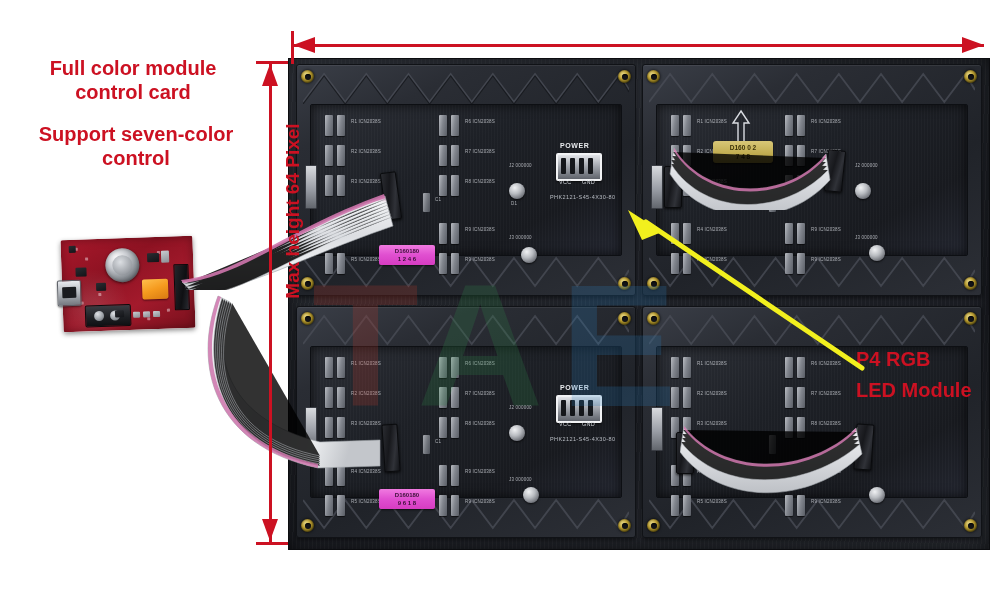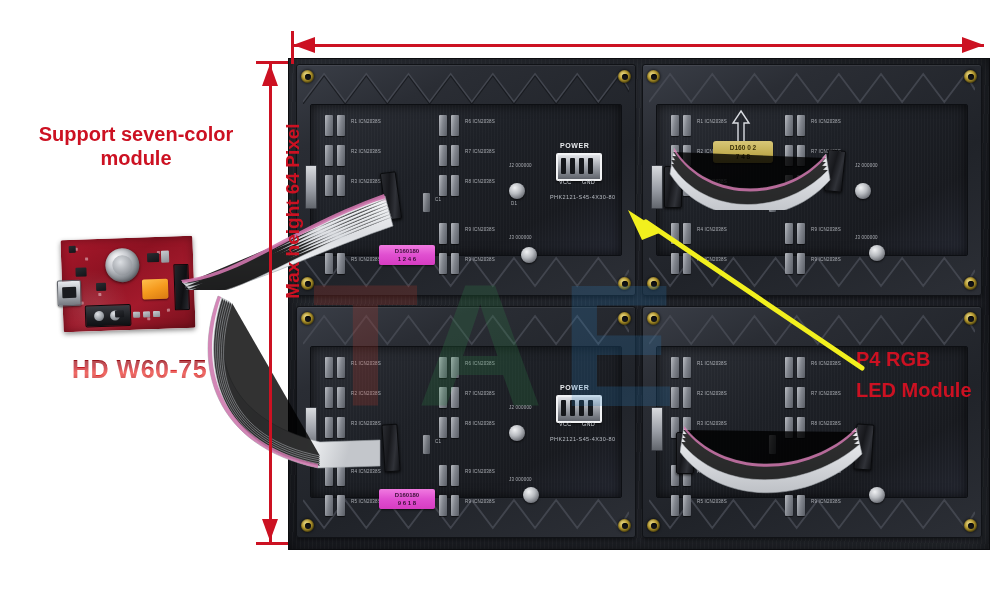--- a/index.html
+++ b/index.html
@@ -614,20 +614,21 @@
   <div class="dimline" id="dim-top-tick"></div>
   <div class="arrowhead" id="ah-left"></div>
   <div class="arrowhead" id="ah-right"></div>
 
   <div class="dimline" id="dim-left-line"></div>
   <div class="dimline" id="dim-left-tick-t"></div>
   <div class="dimline" id="dim-left-tick-b"></div>
   <div class="arrowhead" id="ah-up"></div>
   <div class="arrowhead" id="ah-down"></div>
 
+  <div class="anno" id="anno-full" style="white-space:pre-line;">Full color module
+control card</div>
   <div class="anno" id="anno-seven" style="white-space:pre-line;">Support seven-color
-module</div>
-  <div id="anno-hd">HD W60-75</div>
+control</div>
   <div class="anno" id="anno-p4" style="white-space:pre-line;">P4 RGB
 LED Module</div>
   <div id="anno-height">Max height 64 Pixel</div>
 
 </div>
 
 </body></html>

